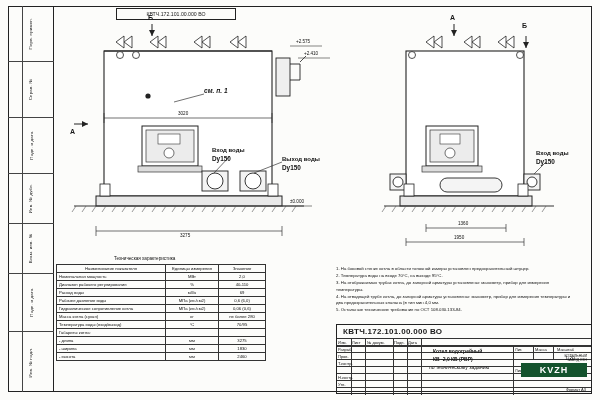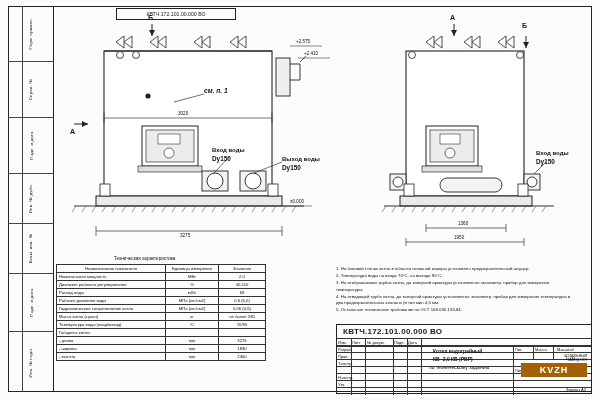--- a/index.html
+++ b/index.html
@@ -24,21 +24,21 @@
   .tt .hdr{text-align:center;font-weight:normal;}
   .notes{position:absolute;left:282px;top:260px;width:238px;font-size:4.3px;line-height:1.45;color:#111;}
   .notes div{margin-bottom:1px;}
   
   .tb{position:absolute;left:282px;top:318px;width:256px;height:70px;border:1.1px solid #222;box-sizing:border-box;}
   .tb .r{position:absolute;left:0;width:100%;border-bottom:.8px solid #333;box-sizing:border-box;}
   .tb .c{position:absolute;border-left:.8px solid #333;box-sizing:border-box;}
   .tb .t{position:absolute;font-size:4px;color:#111;white-space:nowrap;}
   .tb .t2{position:absolute;font-size:5px;color:#111;white-space:nowrap;}
   .namebig{position:absolute;font-size:8.5px;font-weight:bold;letter-spacing:.3px;}
-  .kz{position:absolute;right:4px;bottom:16px;width:66px;height:14px;background:#a16207;color:#fff;font-weight:bold;font-size:9px;display:flex;align-items:center;justify-content:center;letter-spacing:1px;}
+  .kz{position:absolute;right:4px;bottom:16px;width:66px;height:14px;background:#14532d;color:#fff;font-weight:bold;font-size:9px;display:flex;align-items:center;justify-content:center;letter-spacing:1px;}
   .kztxt{position:absolute;right:4px;bottom:30px;font-size:3.6px;text-align:right;line-height:1.3;color:#111;}
   .fmt{position:absolute;right:6px;bottom:2px;font-size:4px;color:#111;}
   .arrowlbl{position:absolute;font-size:7px;font-weight:bold;}
   .dimtxt{position:absolute;font-size:4.6px;color:#111;}
   svg{position:absolute;left:0;top:0;overflow:visible;}
 </style>
 </head>
 <body>
 
 <div class="sheet">

